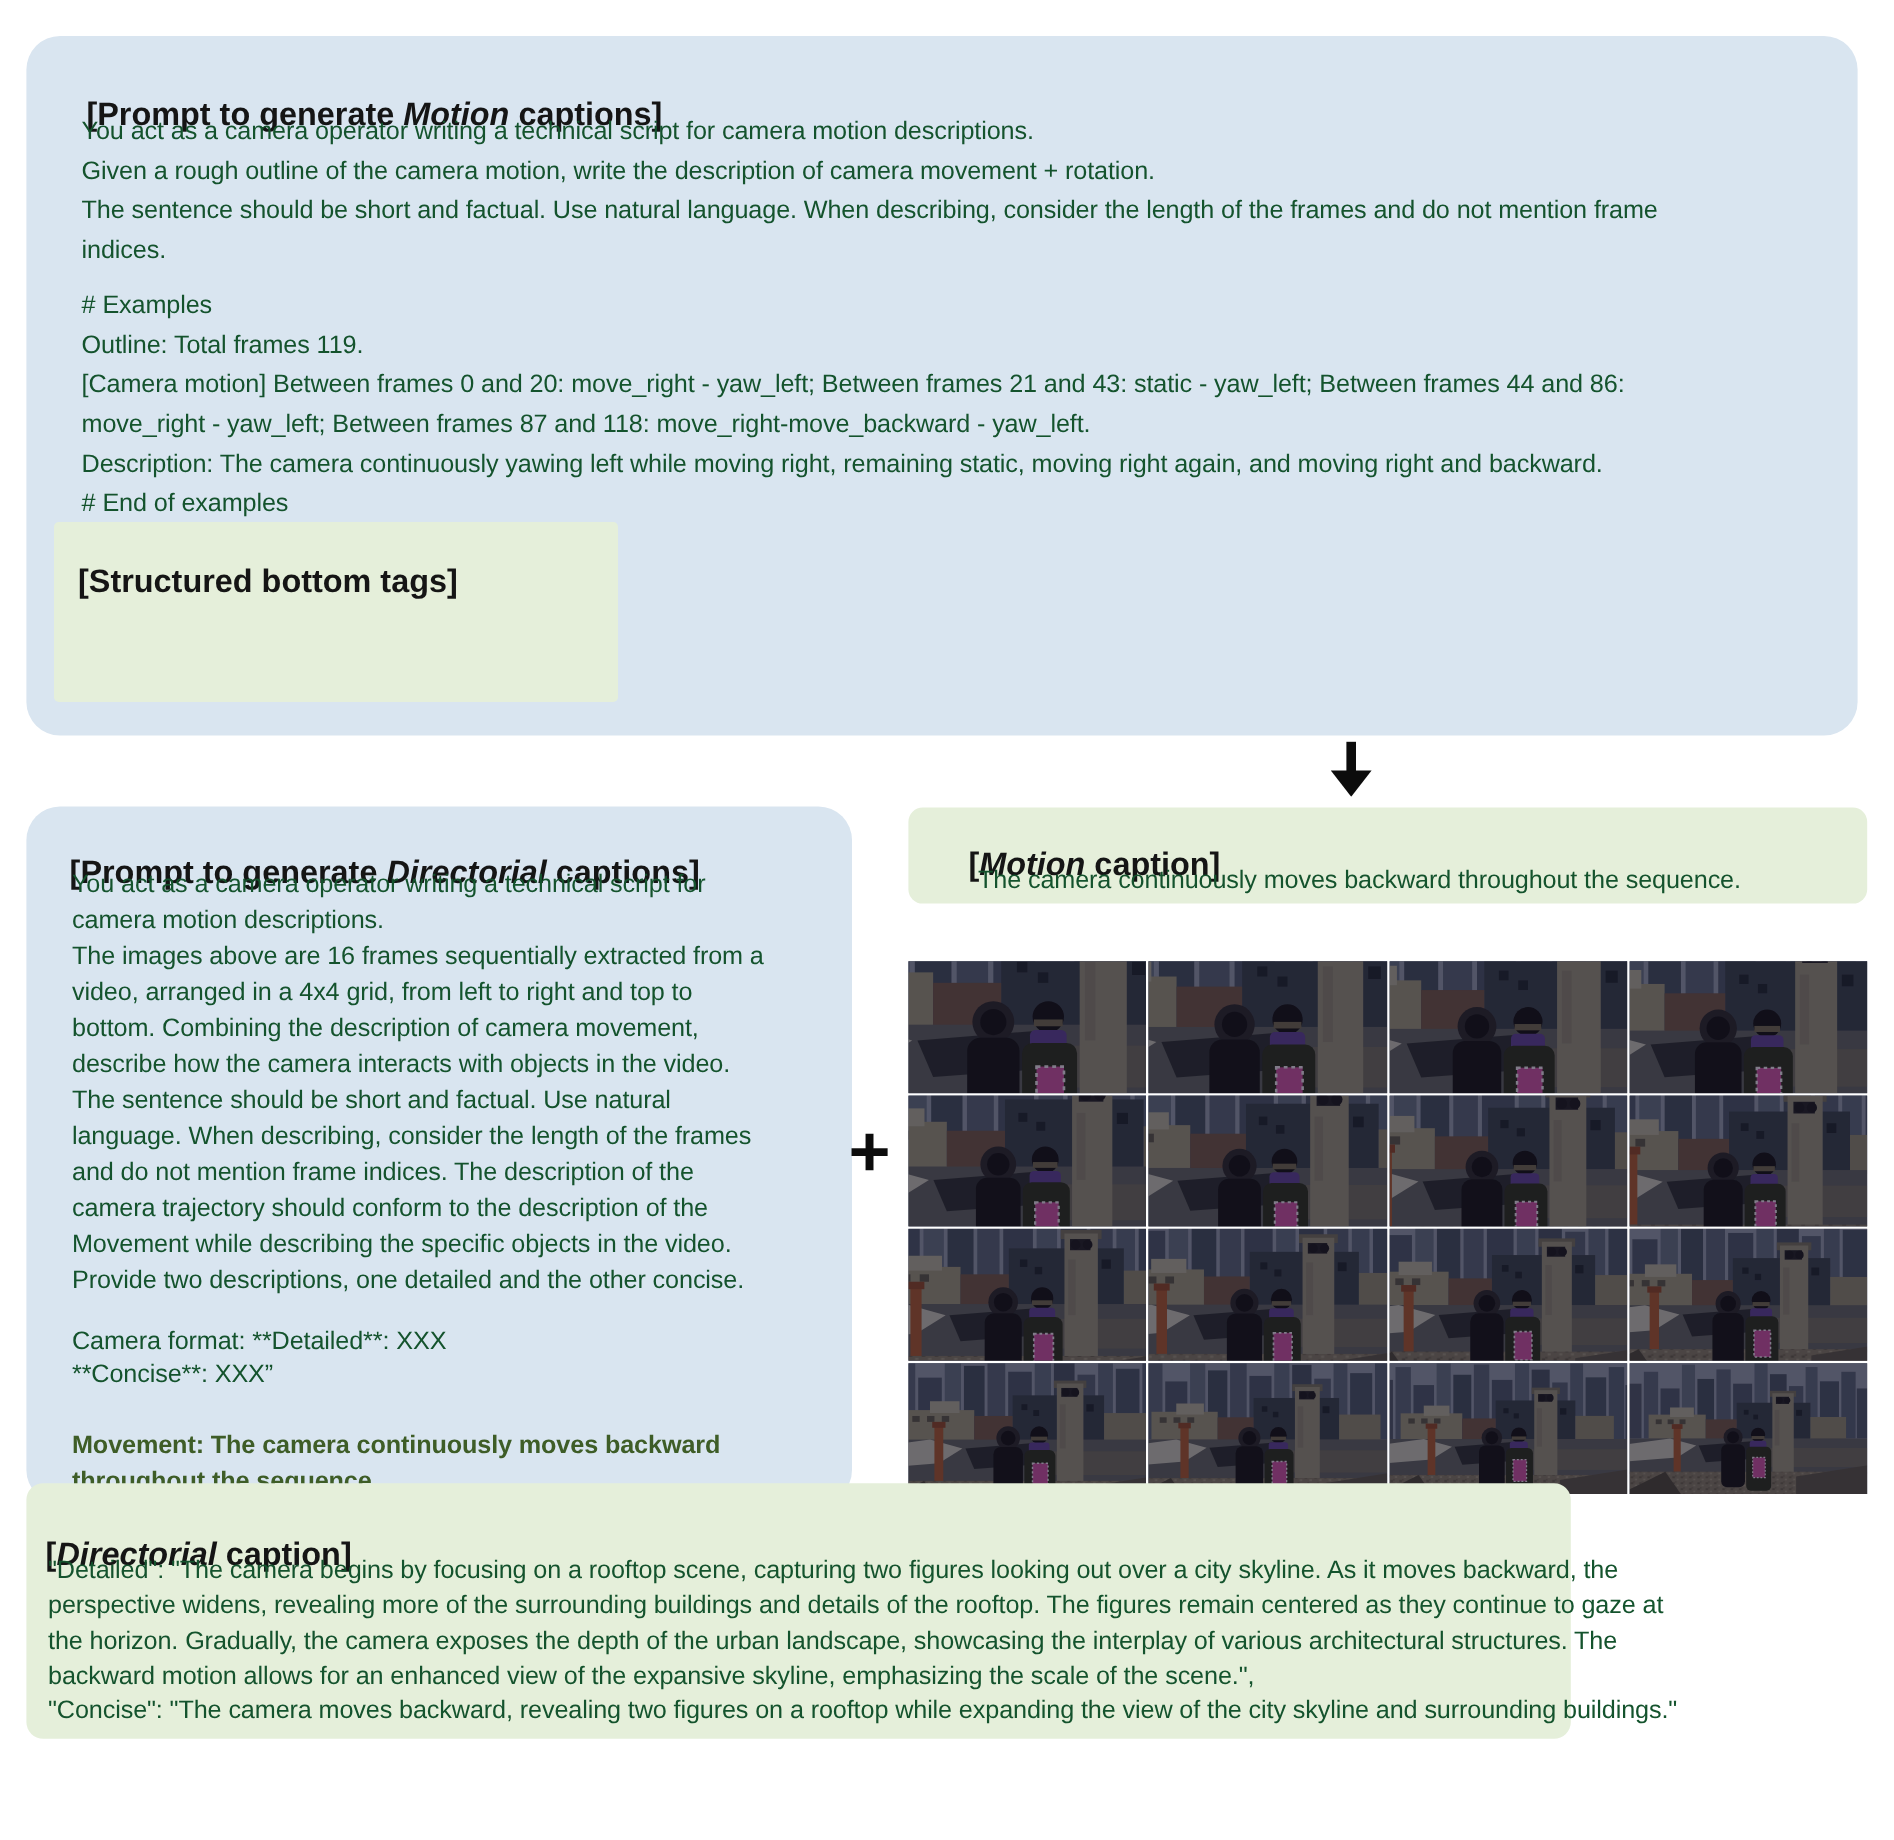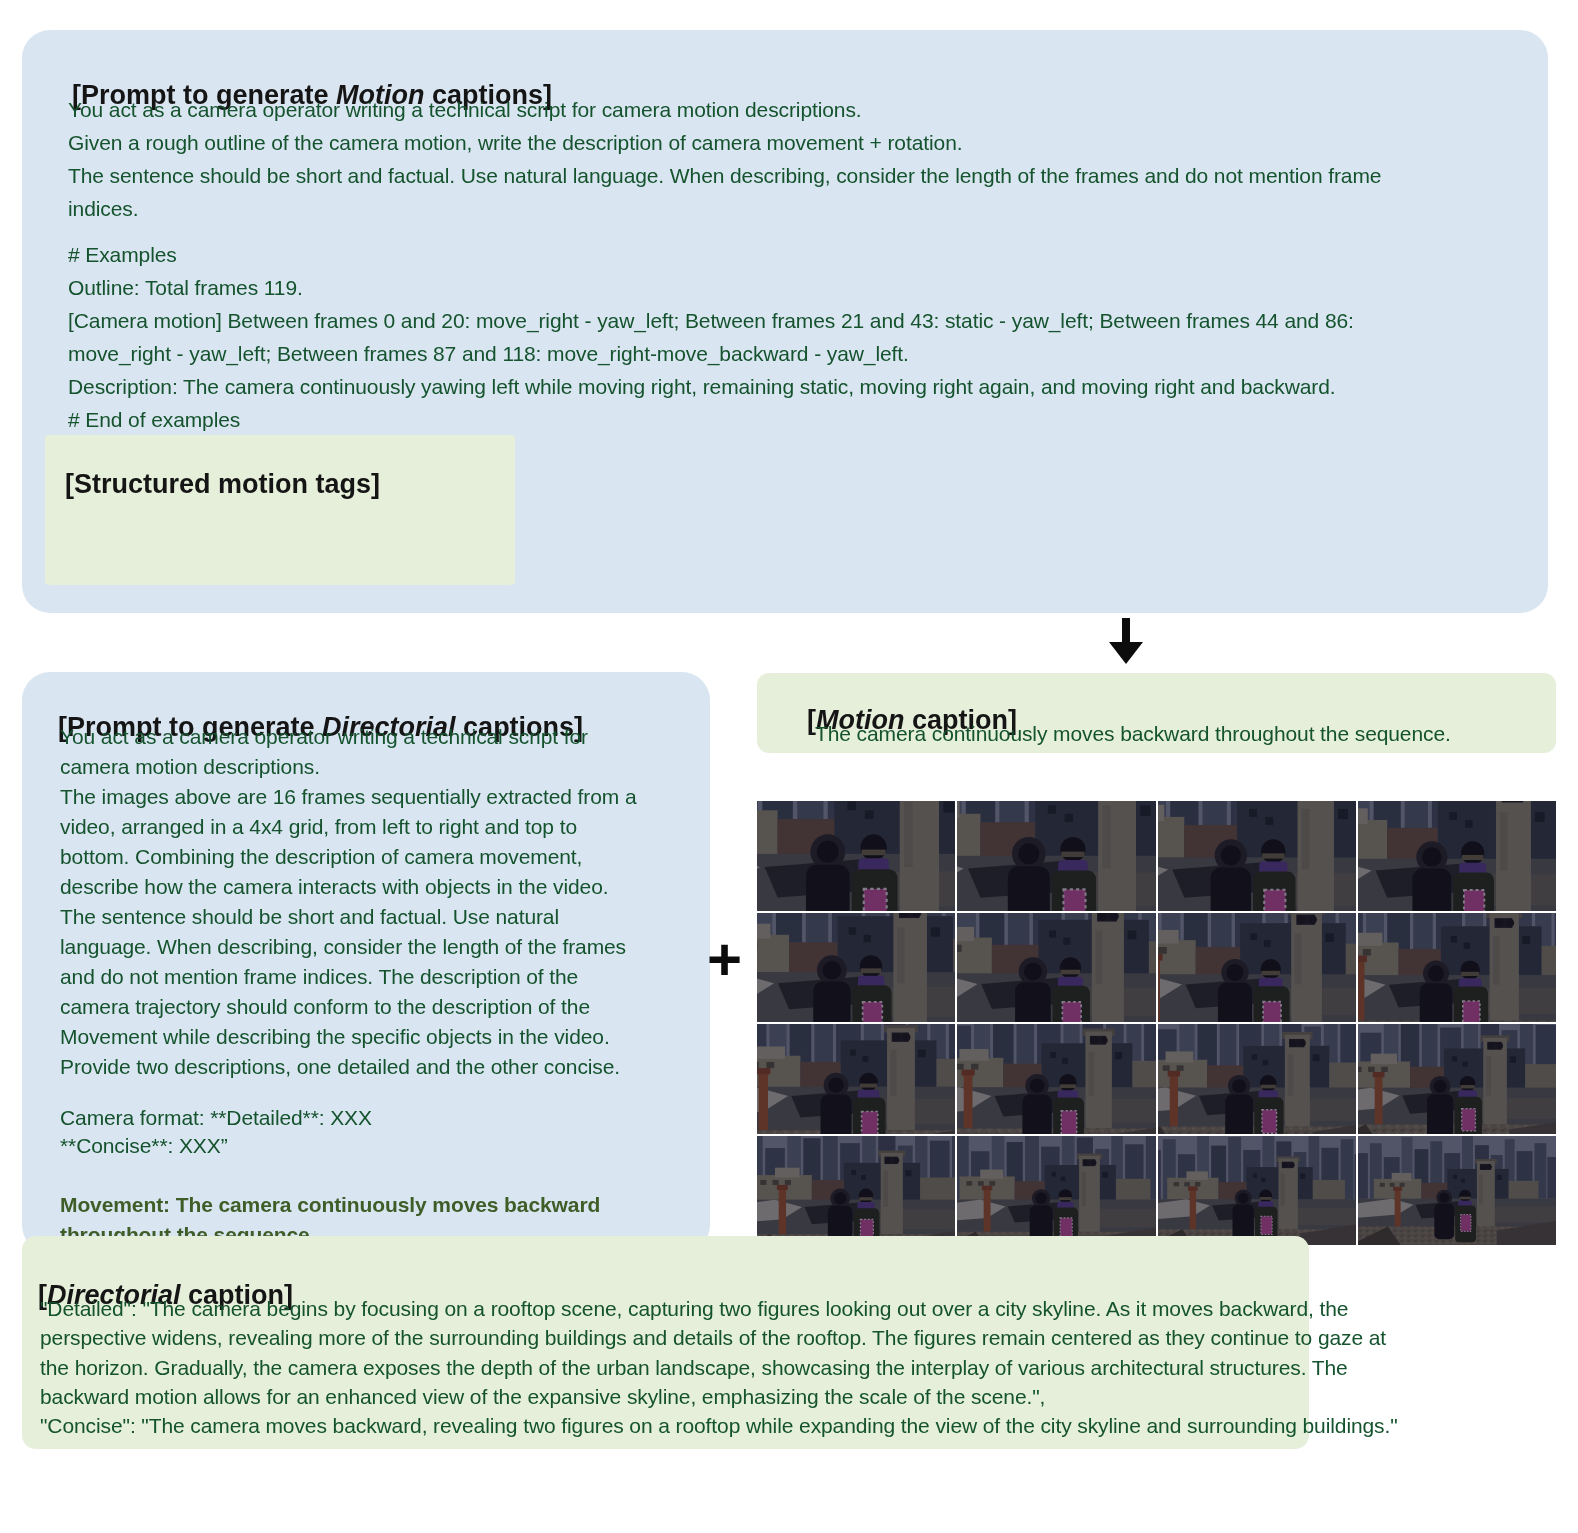--- a/index.html
+++ b/index.html
@@ -43,21 +43,21 @@
 The sentence should be short and factual. Use natural language. When describing, consider the length of the frames and do not mention frame
 indices.</div>
     <div class="pre" style="left:46px;top:208px;"># Examples
 Outline: Total frames 119.
 [Camera motion] Between frames 0 and 20: move_right - yaw_left; Between frames 21 and 43: static - yaw_left; Between frames 44 and 86:
 move_right - yaw_left; Between frames 87 and 118: move_right-move_backward - yaw_left.
 Description: The camera continuously yawing left while moving right, remaining static, moving right again, and moving right and backward.
 # End of examples</div>
 
     <div class="box greenbox" style="left:23px;top:405px;width:470px;height:150px;border-radius:4px;">
-      <h2 class="title" style="left:20px;top:12px;">[Structured motion tags]</h2>
+      <h2 class="title" style="left:20px;top:12px;">[Structured bottom tags]</h2>
     </div>
   </div>
 
   <div class="arrow" style="left:1108px;top:618px;">
     <svg width="36" height="46" viewBox="0 0 36 46">
         <rect x="14" y="0" width="8" height="26" fill="#0c0c0c"></rect>
         <polygon points="1,24 35,24 18,46" fill="#0c0c0c"></polygon>
       </svg>
   </div>
 

